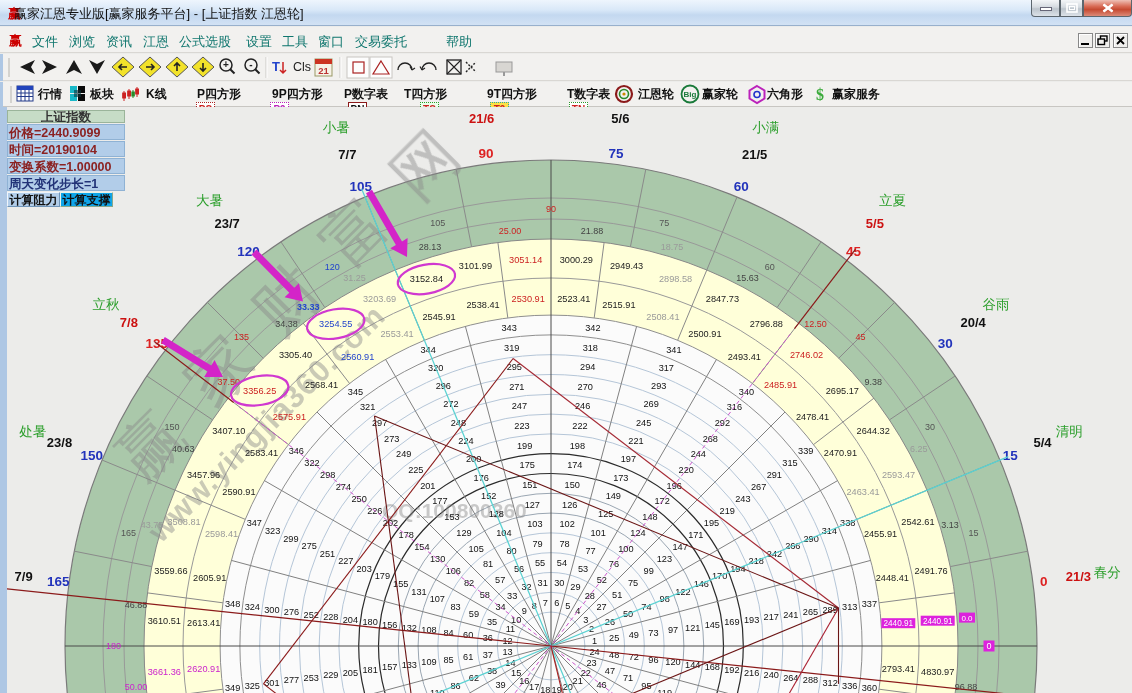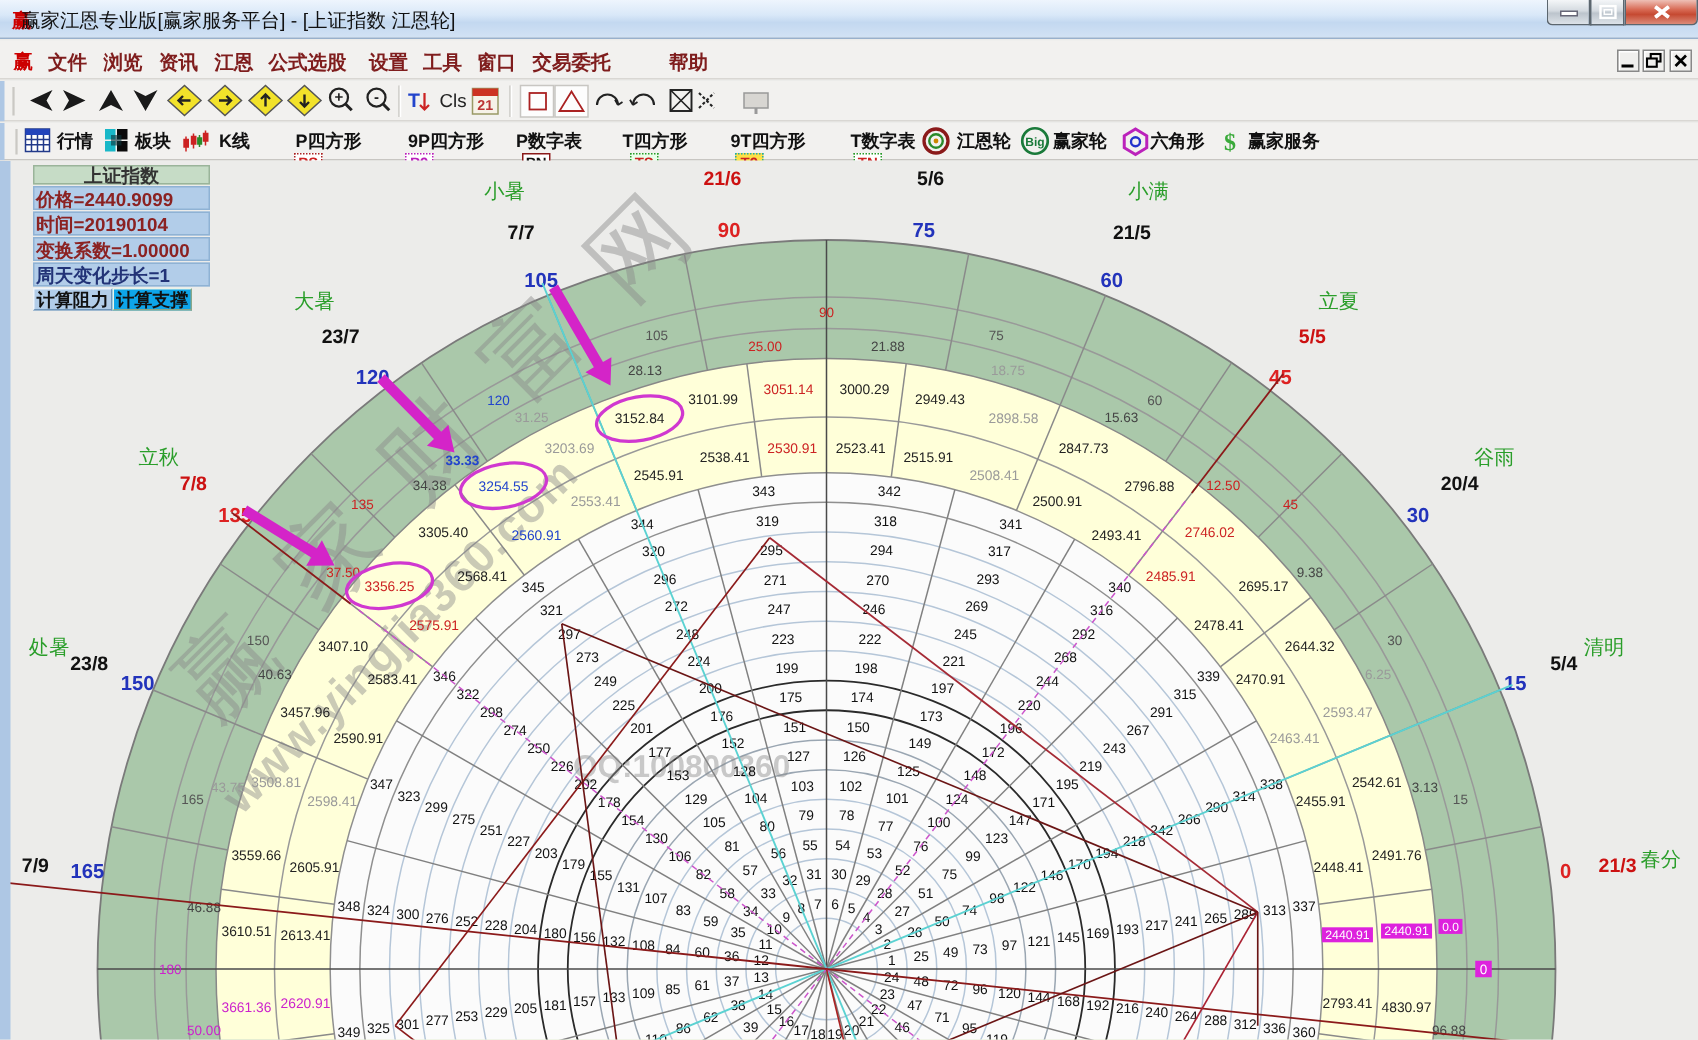--- a/index.html
+++ b/index.html
@@ -7,30 +7,30 @@
   background:linear-gradient(#eef5fd 0%, #d9e8f8 40%, #c3d8f0 60%, #d2e2f4 100%); border-bottom:1px solid #98b0cc;}
 #titlebar .ticon { position:absolute; left:8px; top:5px; width:16px; height:16px; color:#c00; font-weight:bold; font-size:13px; }
 #titlebar .ttext { position:absolute; left:14px; top:5px; font-size:13px; color:#111; }
 .winbtn { position:absolute; top:0; height:17px; border:1px solid #5c666e; border-top:none; }
 #btnmin { left:1031px; width:29px; border-radius:0 0 0 4px; background:linear-gradient(#f4f6f8, #d4dae0 45%, #bcc4cc 55%, #dce2e8); }
 #btnmax { left:1060px; width:23px; background:linear-gradient(#f4f6f8, #d4dae0 45%, #bcc4cc 55%, #dce2e8); }
 #btncls { left:1083px; width:49px; border-radius:0 0 4px 0; background:linear-gradient(#eec0b6 0%, #d86a54 40%, #c54a32 60%, #dc8a78 100%); }
 .winbtn svg { position:absolute; left:50%; top:50%; transform:translate(-50%,-50%); }
 #menubar { position:absolute; left:0; top:27px; width:1132px; height:26px; background:#f2f1ef; border-bottom:1px solid #d9d7d3; }
 #menubar .mlogo { position:absolute; left:9px; top:5px; font-size:13px; font-weight:bold; color:#c00; }
-#menubar span.mi { position:absolute; top:6px; font-size:13px; font-weight:bold; color:#7f1d1d; }
+#menubar span.mi { position:absolute; top:6px; font-size:13px; font-weight:normal; color:#0f766e; }
 .mdibtn { position:absolute; top:6px; width:15px; height:15px; border:1px solid #888; background:#f0efed; box-shadow:1px 1px 0 #fff inset; font-size:10px; font-weight:bold; text-align:center; line-height:14px; color:#000; }
 #tb1 { position:absolute; left:0; top:54px; width:1132px; height:27px; background:#f2f1ef; border-bottom:1px solid #d9d7d3; }
 #tb2 { position:absolute; left:0; top:82px; width:1132px; height:25px; background:#f2f1ef; border-bottom:1px solid #c8c6c2; }
 #tb2 .lbl { position:absolute; top:4px; font-size:12px; font-weight:bold; color:#111; }
 #tb2 .bx { position:absolute; top:20px; width:19px; height:15px; font-size:10px; font-weight:bold; text-align:center; line-height:14px;margin-left:24px; }
 #chart { position:absolute; left:0; top:107px; width:1132px; height:586px; background:#ececea; }
 #chart svg.wheel { position:absolute; left:0; top:0; }
 #leftstrip { position:absolute; left:0; top:107px; width:7px; height:586px; background:#aec7e4; }
-#panel { position:absolute; left:22px; top:110px; width:118px; }
+#panel { position:absolute; left:7px; top:110px; width:118px; }
 #panel .hdr { background:#c6dcc6; border:1px solid #9ab49a; text-align:center; font-size:12.5px; font-weight:bold; color:#333; height:13px; line-height:13px; }
 #panel .row { background:#b2cde9; border:1px solid #8fb2d4; margin-top:1px; font-size:12.5px; font-weight:bold; color:#8b2222; height:16px; line-height:16px; padding-left:1px; white-space:nowrap; overflow:hidden; }
 #panel .row.blue { color:#223377; }
 #panel .btns { display:flex; }
 #panel .btns { margin-top:1px; } #panel .btns div { width:53px; height:15px; font-size:12px; font-weight:bold; line-height:14px; text-align:center; color:#111; border:1px solid; white-space:nowrap; overflow:hidden; }
 #anno { position:absolute; left:886px; top:19px; font-size:17.5px; line-height:24.2px; color:#d957d9; white-space:nowrap; }
 </style></head><body>
 
 <div id="titlebar">
 <div class="ticon">赢</div>
@@ -155,21 +155,21 @@
       <polygon points="757,4 764.5,8.5 764.5,16.5 757,21 749.5,16.5 749.5,8.5" fill="none" stroke="#bb22bb" stroke-width="2"></polygon>
       <circle cx="757" cy="12.5" r="3" fill="none" stroke="#2233cc" stroke-width="1.6"></circle>
       <text x="816" y="18" font-size="16" font-weight="bold" fill="#3aaa3a" font-family="Liberation Serif">$</text>
     </svg>
 <span class="lbl" style="left:38px">行情</span>
 <span class="lbl" style="left:90px">板块</span>
 <span class="lbl" style="left:146px">K线</span>
 <span class="lbl" style="left:197px">P四方形</span>
 <span class="lbl" style="left:272px">9P四方形</span>
 <span class="lbl" style="left:344px">P数字表</span>
-<span class="lbl" style="left:415px">T四方形</span>
+<span class="lbl" style="left:404px">T四方形</span>
 <span class="lbl" style="left:487px">9T四方形</span>
 <span class="lbl" style="left:567px">T数字表</span>
 <span class="lbl" style="left:638px">江恩轮</span>
 <span class="lbl" style="left:702px">赢家轮</span>
 <span class="lbl" style="left:767px">六角形</span>
 <span class="lbl" style="left:832px">赢家服务</span>
 <span class="bx" style="left:172px;border:1.5px dotted #aa2222;color:#cc2222;background:#fff">PS</span>
 <span class="bx" style="left:246px;border:1.5px dotted #bb22bb;color:#bb22bb;background:#fff">P9</span>
 <span class="bx" style="left:324px;border:1.5px solid #8b1a1a;color:#111;background:#fff">PN</span>
 <span class="bx" style="left:396px;border:1.5px dotted #2a9a2a;color:#cc2222;background:#eaffea">TS</span>

